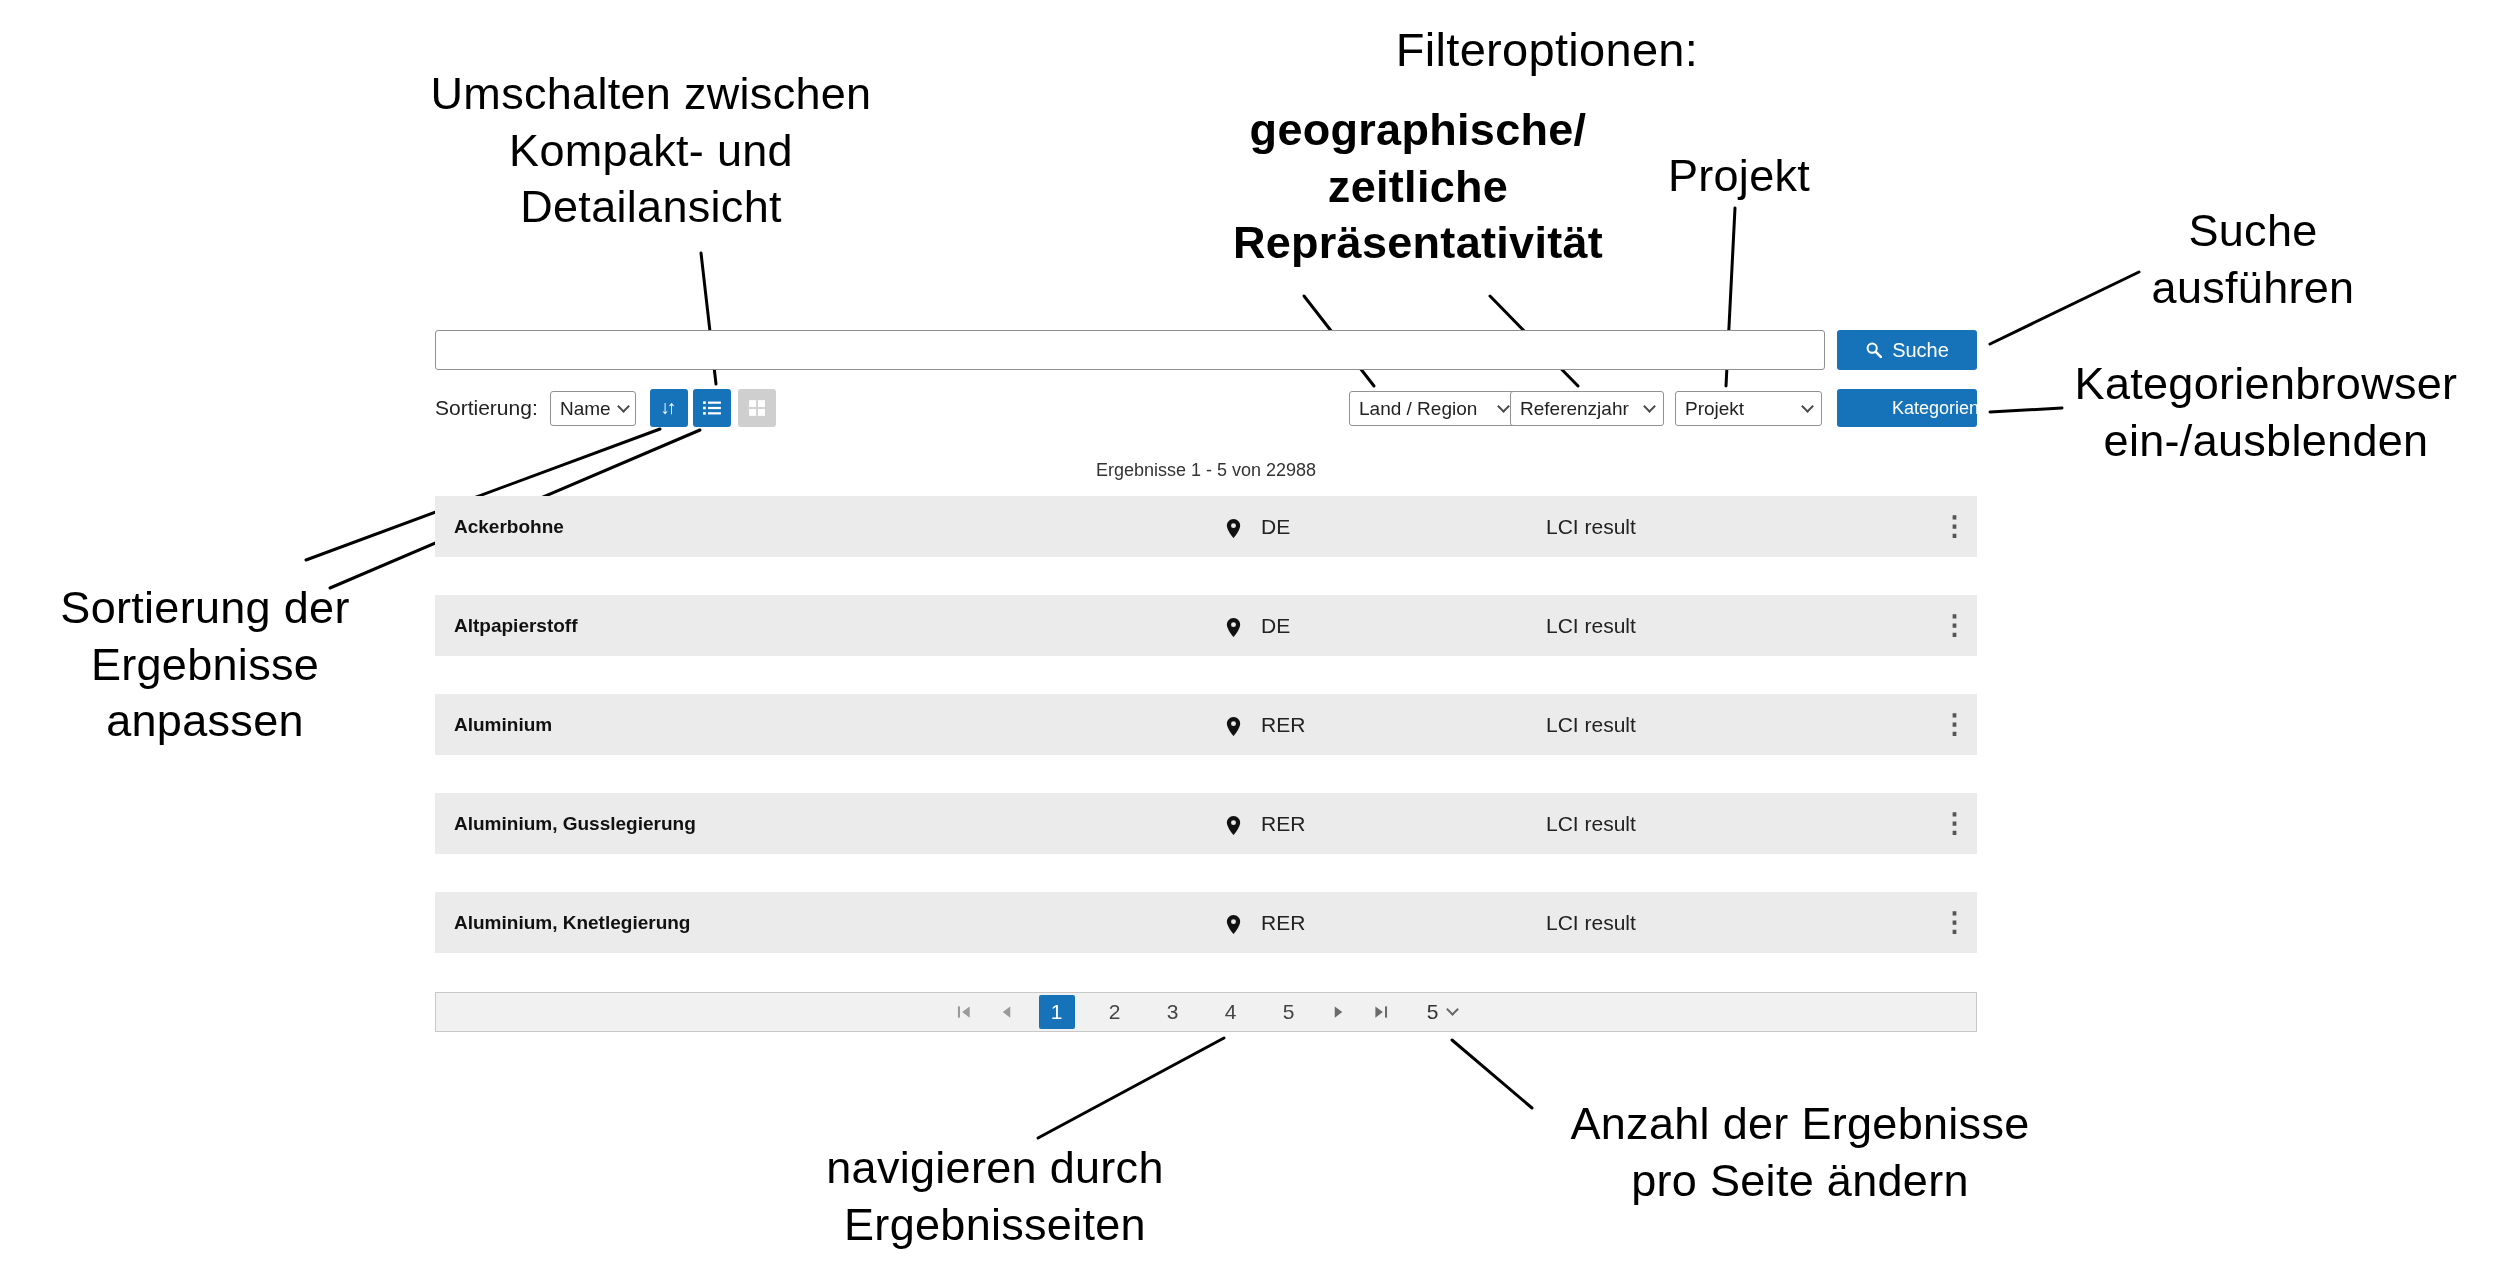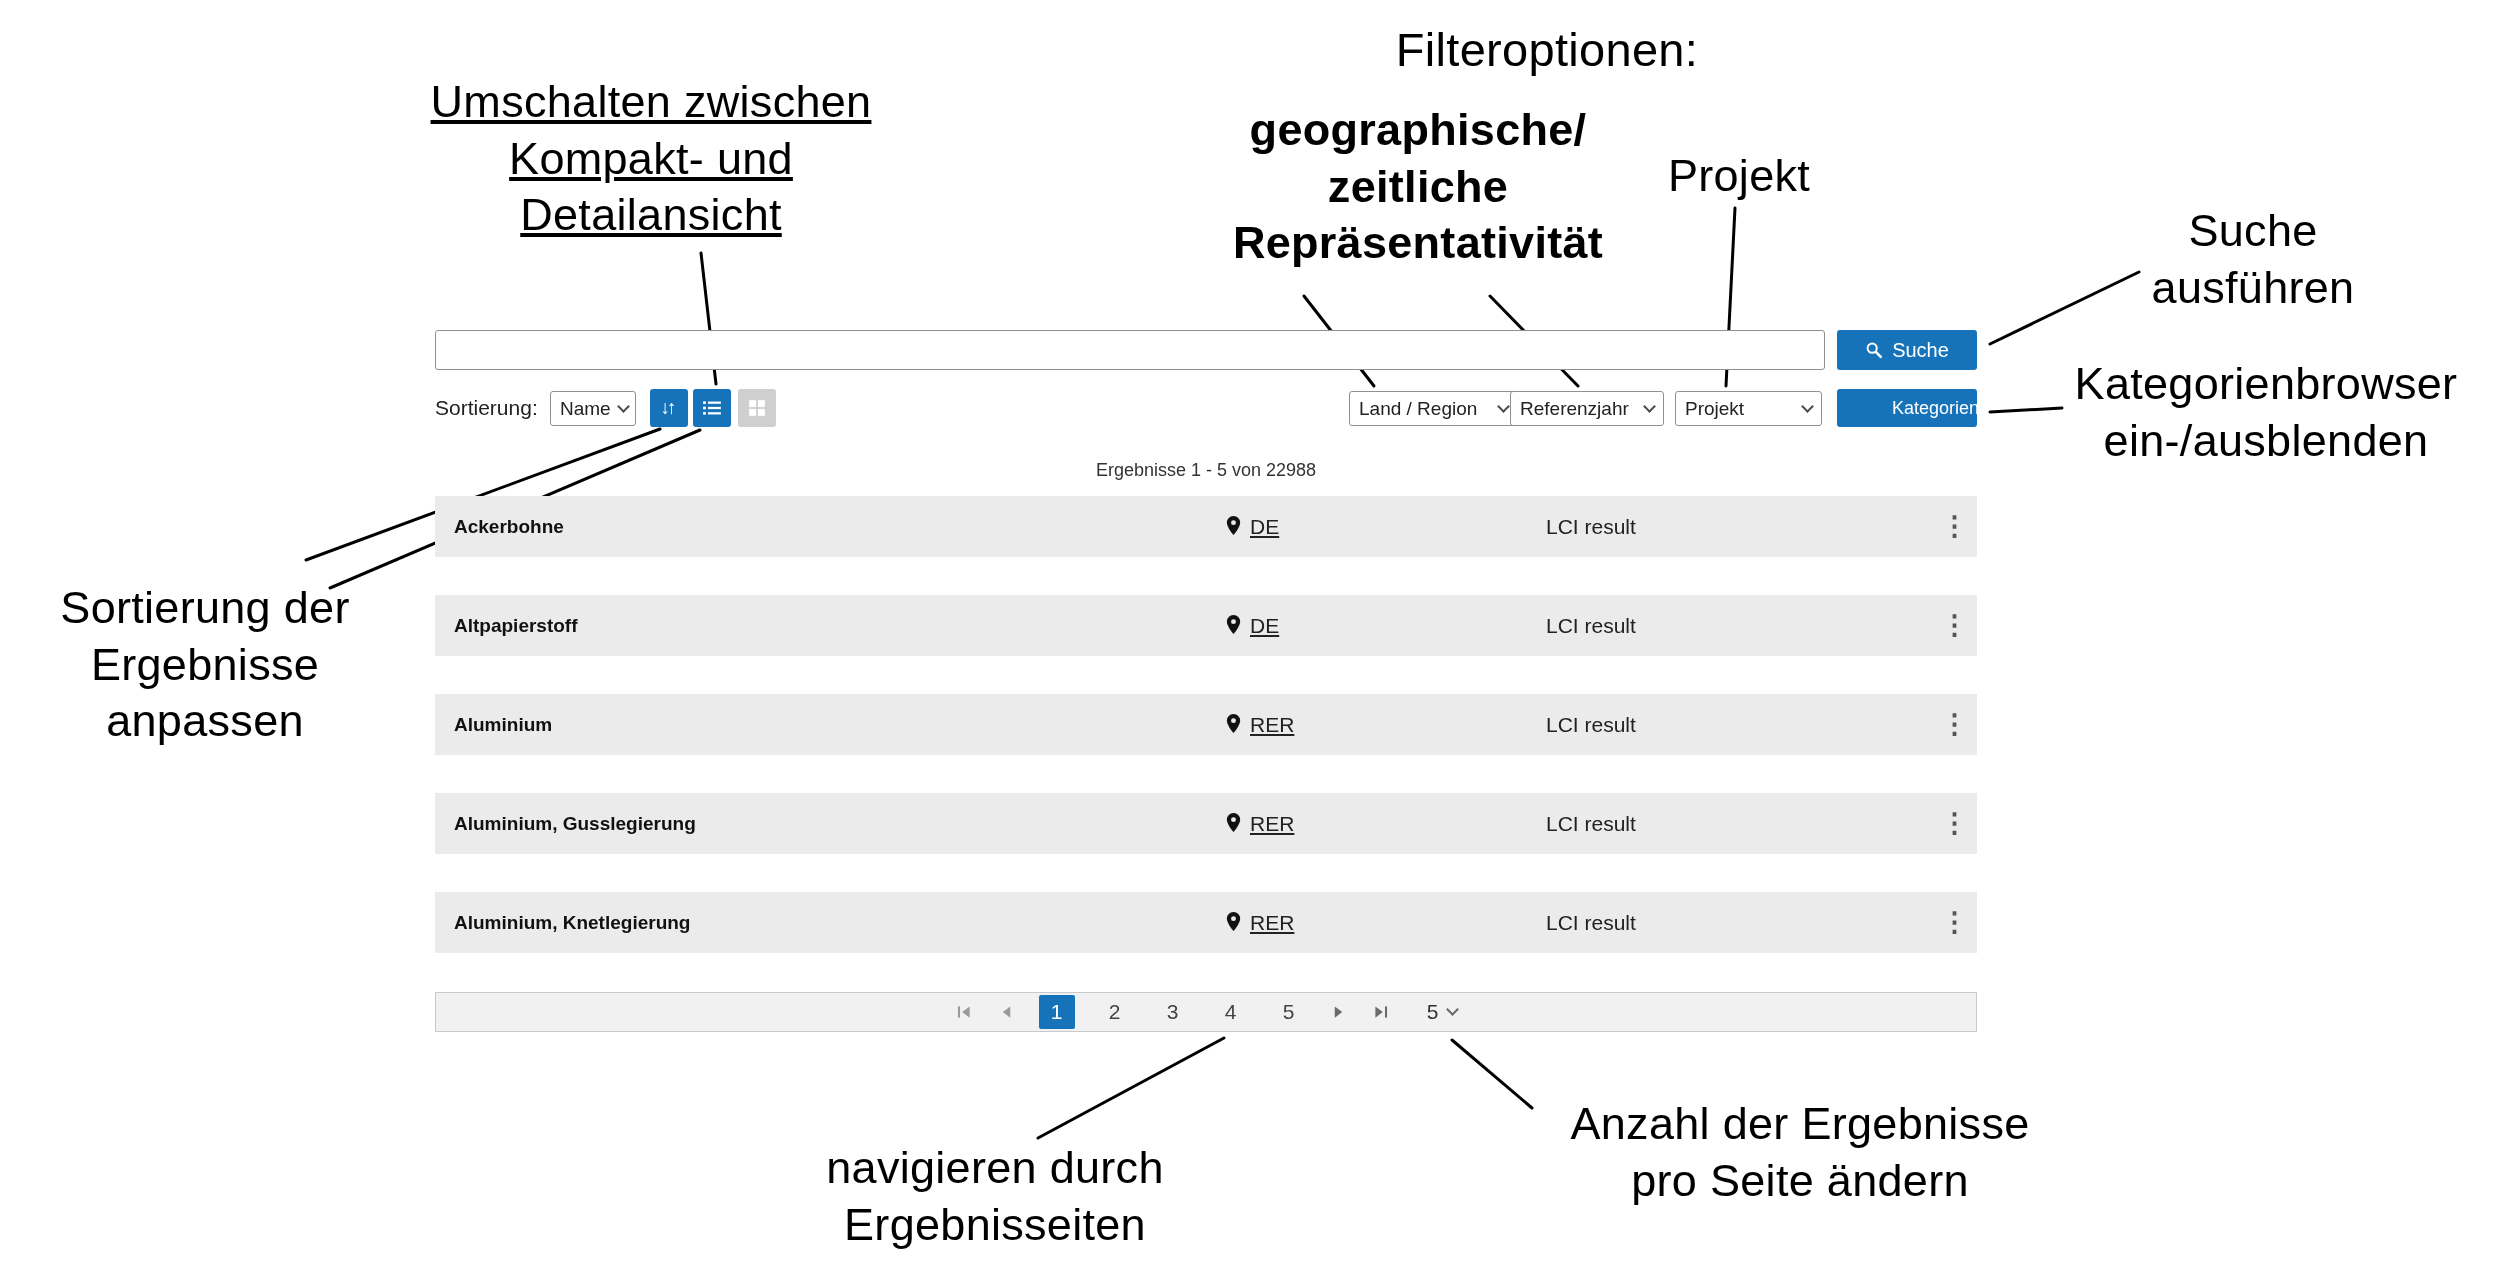--- a/index.html
+++ b/index.html
@@ -10,21 +10,21 @@
   }
 
   
   .lines { position:absolute; left:0; top:0; width:2500px; height:1280px; pointer-events:none; }
   .lines line { stroke:#000; stroke-width:3; stroke-linecap:round; }
 
   .annotation {
     position:absolute; font-size:45px; font-weight:500; line-height:1.26;
     text-align:center; white-space:pre-line; letter-spacing:.3px;
   }
-  #ann-toggle      { left:391px;  top:74px;   width:520px;text-decoration:underline; }
+  #ann-toggle      { left:391px;  top:66px;   width:520px; }
   #ann-filter-title{ left:1297px; top:20px;   width:500px; font-size:47px; }
   #ann-geo        { left:1138px; top:102px;  width:560px;font-weight:bold; }
   #ann-project    { left:1589px; top:148px;  width:300px; }
   #ann-search     { left:2043px; top:203px;  width:420px; }
   #ann-catbrowser { left:2006px; top:356px;  width:520px; }
   #ann-sort       { left:-5px;   top:580px;  width:420px; }
   #ann-navigate   { left:735px;  top:1140px; width:520px; }
   #ann-pagesize   { left:1470px; top:1096px; width:660px; }
 
   
@@ -65,21 +65,21 @@
   .icon-btn.gray   { background:#cfcfcf; }
   .sort-glyph { color:#fff; font-size:19px; font-weight:bold; letter-spacing:-3px; transform:translateX(-2px); }
 
   .summary { position:absolute; left:0; top:130px; width:100%; text-align:center; font-size:18px; color:#333; }
 
   .row {
     position:absolute; left:0; width:100%; height:61px;
     background:var(--row-bg,#ebebeb); display:flex; align-items:center; cursor:pointer;
   }
   .row .name { position:absolute; left:19px; font-size:19px; font-weight:bold; color:#111; }
-  .row .loc  { position:absolute; left:789px; display:flex; align-items:flex-start; gap:7px; font-size:21px; color:#222;text-decoration:underline; }
+  .row .loc  { position:absolute; left:789px; display:flex; align-items:flex-end; gap:18px; font-size:21px; color:#222; }
   .row .loc svg { display:block; }
   .row .type { position:absolute; left:1111px; font-size:21px; color:#222; }
   .row .kebab {
     position:absolute; right:14px; width:22px; text-align:center;
     font-size:27px; font-weight:bold; color:#555; line-height:61px; cursor:pointer;
   }
 
   .pagination {
     position:absolute; left:0; top:662px; width:100%; height:40px;
     background:#f1f1f1; border:1px solid #c9c9c9;

